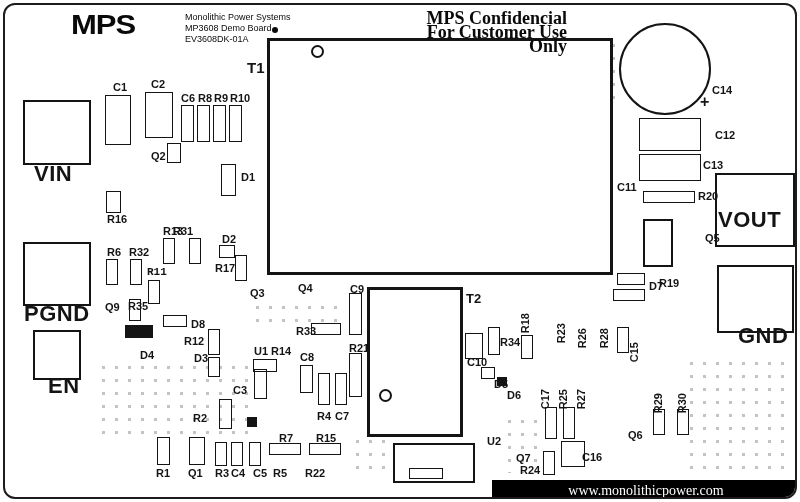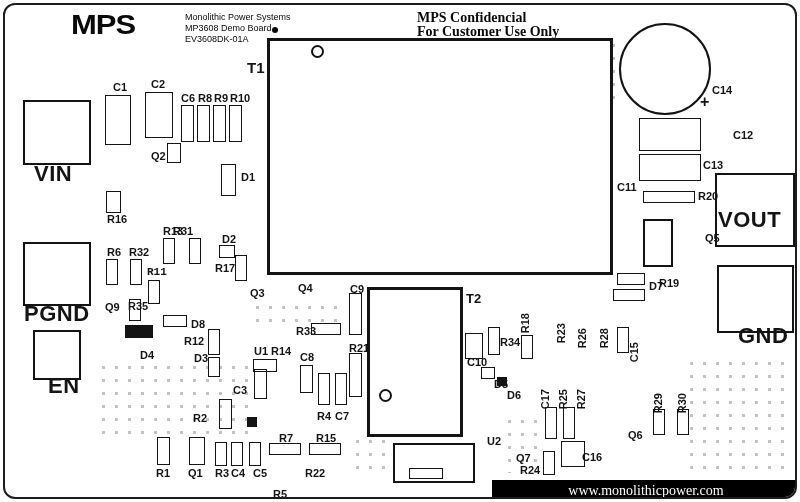--- a/index.html
+++ b/index.html
@@ -7,21 +7,21 @@
   .board {
     position:relative; width:794px; height:496px; margin:3px;
     background:var(--board-bg,#fff);
     border:2px solid #1c1c1c; border-radius:12px; overflow:hidden;
   }
 
   
   .logo { position:absolute; left:66px; top:2px; font-size:31px; font-weight:900; letter-spacing:-1px; color:#0a0a0a; transform:scaleY(.92); }
   .reg-dot { position:absolute; left:267px; top:22px; width:6px; height:6px; border-radius:50%; background:#0a0a0a; }
   .hdr-lines { position:absolute; left:180px; top:7px; font-size:9px; line-height:11px; color:#0a0a0a; }
-  .confidential { position:absolute; left:412px; top:6px; width:150px; text-align:left; font-family:"Liberation Serif",serif; font-weight:bold; font-size:14px; line-height:14px; color:#0a0a0a; }
+  .confidential { position:absolute; left:412px; top:6px; width:150px; text-align:right; font-family:"Liberation Serif",serif; font-weight:bold; font-size:18px; line-height:14px; color:#0a0a0a; }
 
   
   .footer-bar { position:absolute; left:487px; top:475px; width:308px; height:21px; background:var(--footer-bg,#000); color:var(--footer-text,#fff); font-family:"Liberation Serif",serif; font-size:14px; display:flex; align-items:center; justify-content:center; }
 
   
   .pad { position:absolute; border:2.5px solid var(--silkscreen,#111); background:transparent; }
   .pad-label { position:absolute; font-size:22px; font-weight:bold; color:var(--silkscreen,#111); letter-spacing:.5px; line-height:1; }
 
   
   .xfmr { position:absolute; border:3px solid var(--silkscreen,#111); background:#fff; }
@@ -148,21 +148,21 @@
       <span class="comp-label" style="left: 179px; top: 331px;">R12</span>
       <span class="comp-label" style="left: 189px; top: 348px;">D3</span>
       <span class="comp-label" style="left: 135px; top: 345px;">D4</span>
       <span class="comp-label" style="left: 228px; top: 380px;">C3</span>
       <span class="comp-label" style="left: 188px; top: 408px;">R2</span>
       <span class="comp-label" style="left: 151px; top: 463px;">R1</span>
       <span class="comp-label" style="left: 183px; top: 463px;">Q1</span>
       <span class="comp-label" style="left: 210px; top: 463px;">R3</span>
       <span class="comp-label" style="left: 226px; top: 463px;">C4</span>
       <span class="comp-label" style="left: 248px; top: 463px;">C5</span>
-      <span class="comp-label" style="left: 268px; top: 484px;">R5</span>
+      <span class="comp-label" style="left: 268px; top: 463px;">R5</span>
       <span class="comp-label" style="left: 300px; top: 463px;">R22</span>
       <span class="comp-label" style="left: 274px; top: 428px;">R7</span>
       <span class="comp-label" style="left: 311px; top: 428px;">R15</span>
       <span class="comp-label" style="left: 312px; top: 406px;">R4</span>
       <span class="comp-label" style="left: 330px; top: 406px;">C7</span>
       <span class="comp-label" style="left: 245px; top: 283px;">Q3</span>
       <span class="comp-label" style="left: 293px; top: 278px;">Q4</span>
       <span class="comp-label" style="left: 345px; top: 279px;">C9</span>
       <span class="comp-label" style="left: 291px; top: 321px;">R33</span>
       <span class="comp-label" style="left: 249px; top: 341px;">U1</span>
@@ -181,21 +181,21 @@
       <span class="comp-label rot" style="left: 572px; top: 323px;">R26</span>
       <span class="comp-label rot" style="left: 594px; top: 323px;">R28</span>
       <span class="comp-label rot" style="left: 624px; top: 337px;">C15</span>
       <span class="comp-label" style="left: 623px; top: 397px; margin-top: 28px;">Q6</span>
       <span class="comp-label rot" style="left: 648px; top: 388px;">R29</span>
       <span class="comp-label rot" style="left: 672px; top: 388px;">R30</span>
       <span class="comp-label" style="left: 577px; top: 447px;">C16</span>
       <span class="comp-label" style="left: 511px; top: 448px;">Q7</span>
       <span class="comp-label" style="left: 515px; top: 460px;">R24</span>
       <span class="comp-label" style="left: 482px; top: 431px;">U2</span>
-      <span class="comp-label" style="left: 728px; top: 125px;">C12</span>
+      <span class="comp-label" style="left: 710px; top: 125px;">C12</span>
       <span class="comp-label" style="left: 698px; top: 155px;">C13</span>
       <span class="comp-label" style="left: 612px; top: 177px;">C11</span>
       <span class="comp-label" style="left: 693px; top: 186px;">R20</span>
       <span class="comp-label" style="left: 700px; top: 228px;">Q5</span>
       <span class="comp-label" style="left: 654px; top: 273px;">R19</span>
       <span class="comp-label" style="left: 644px; top: 276px;">D7</span>
     </div>
 
   <div class="pad" style="left:18px;top:95px;width:68px;height:65px"></div>
   <div class="pad-label" style="left:29px;top:158px">VIN</div>

